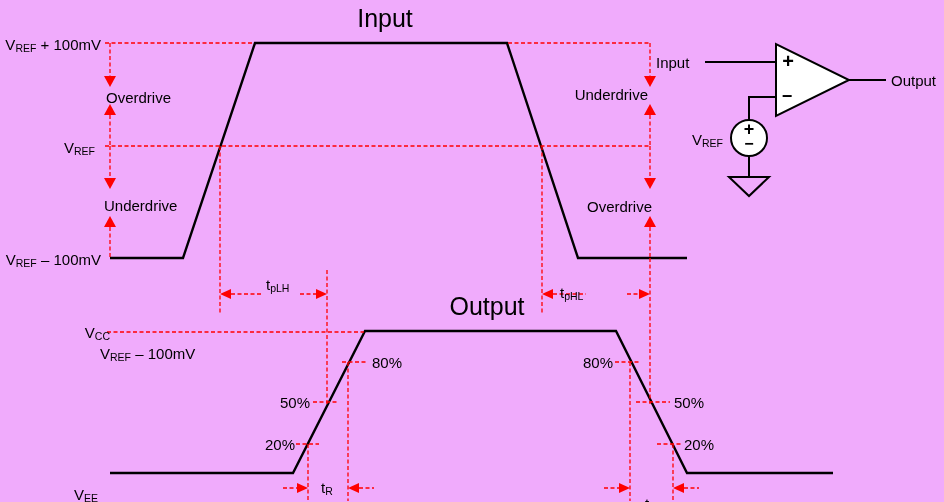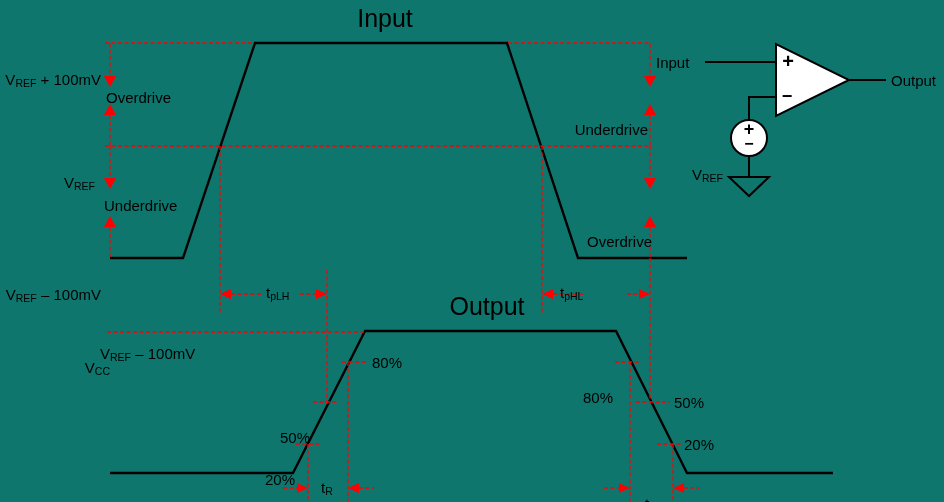--- a/index.html
+++ b/index.html
@@ -1,22 +1,22 @@
 <!DOCTYPE html>
 <html><head>
 <meta charset="utf-8">
 <style>
   html,body{margin:0;padding:0;background:#fff;}
   .stage{
-    position:relative;width:944px;height:502px;background:#0f766e;
+    position:relative;width:944px;height:502px;background:#f0abfc;
     font-family:"Liberation Sans",sans-serif;color:#000;overflow:hidden;
   }
   .stage svg{position:absolute;left:0;top:0;}
   .lbl{position:absolute;font-size:15px;line-height:1.15;white-space:nowrap;}
-  .lbl.right{text-align:right;margin-top:35px;}
+  .lbl.right{text-align:right;}
   .lbl.center{text-align:center;}
   .title{font-size:25px;line-height:1.0;}
   .sub{font-size:10.5px;vertical-align:-2px;}
   .sign{position:absolute;font-weight:bold;text-align:center;line-height:1;}
 </style>
 </head>
 <body>
 
 <div class="stage">
 
@@ -99,21 +99,21 @@
 
   <div class="lbl right" style="left:0;top:36px;width:101px"><span>V</span><span class="sub">REF</span><span> + 100mV</span></div>
   <div class="lbl right" style="left:0;top:139px;width:95px"><span>V</span><span class="sub">REF</span><span></span></div>
   <div class="lbl right" style="left:0;top:251px;width:101px"><span>V</span><span class="sub">REF</span><span> – 100mV</span></div>
 
   <div class="lbl" style="left:106px;top:89px"><span>Overdrive</span></div>
   <div class="lbl" style="left:104px;top:197px"><span>Underdrive</span></div>
   <div class="lbl right" style="left:558px;top:86px;width:90px"><span>Underdrive</span></div>
   <div class="lbl right" style="left:562px;top:198px;width:90px"><span>Overdrive</span></div>
 
-  <div class="lbl" style="left:266px;top:284px"><span>t</span><span class="sub">pLH</span></div>
+  <div class="lbl" style="left:266px;top:276px"><span>t</span><span class="sub">pLH</span></div>
   <div class="lbl" style="left:560px;top:284px"><span>t</span><span class="sub">pHL</span></div>
 
   <div class="lbl right" style="left:56px;top:324px;width:54px"><span>V</span><span class="sub">CC</span></div>
   <div class="lbl" style="left:100px;top:345px"><span>V</span><span class="sub">REF</span><span> – 100mV</span></div>
   <div class="lbl right" style="left:44px;top:486px;width:54px"><span>V</span><span class="sub">EE</span></div>
 
   <div class="lbl" style="left:372px;top:354px"><span>80%</span></div>
   <div class="lbl right" style="left:268px;top:394px;width:42px"><span>50%</span></div>
   <div class="lbl right" style="left:253px;top:436px;width:42px"><span>20%</span></div>
 

